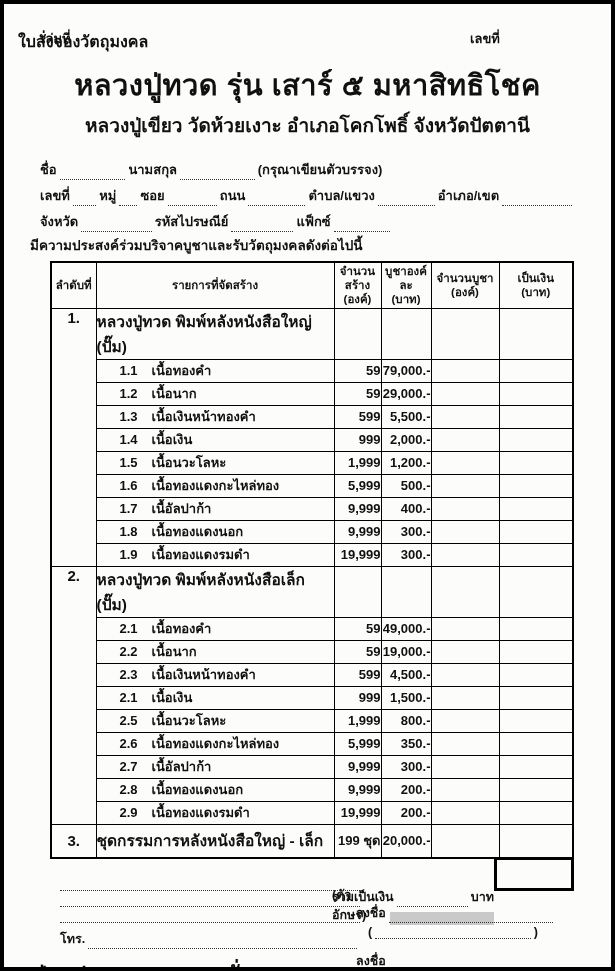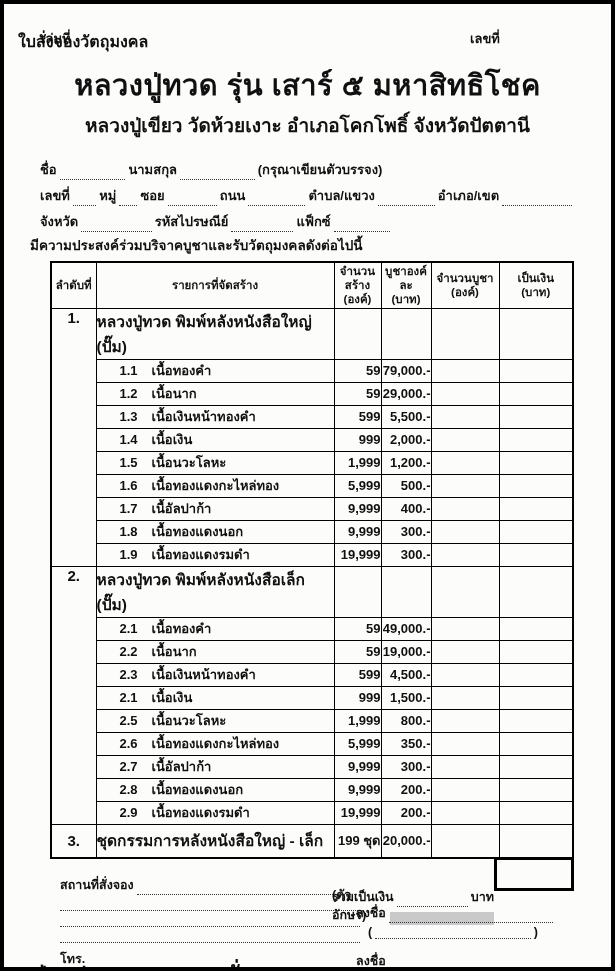--- a/index.html
+++ b/index.html
@@ -283,24 +283,20 @@
         <span class="dots" style="flex:1;"></span>
         <span class="lbl">บาท</span>
       </div>
       <div class="pay-row">
         <span class="lbl">(ตัวอักษร)</span>
         <span class="redact"></span>
       </div>
     </div>
 
     <div class="place-block">
-      <div class="place-row">
-        <span class="lbl">สถานที่สั่งจอง</span>
-        <span class="dots" style="flex:1;"></span>
-      </div>
       <div class="rule"></div>
       <div class="rule"></div>
       <div class="rule"></div>
       <div class="tel-row">
         <span class="lbl">โทร.</span>
         <span class="dots" style="flex:1;"></span>
       </div>
     </div>
 
     <div class="sign-block s1">

